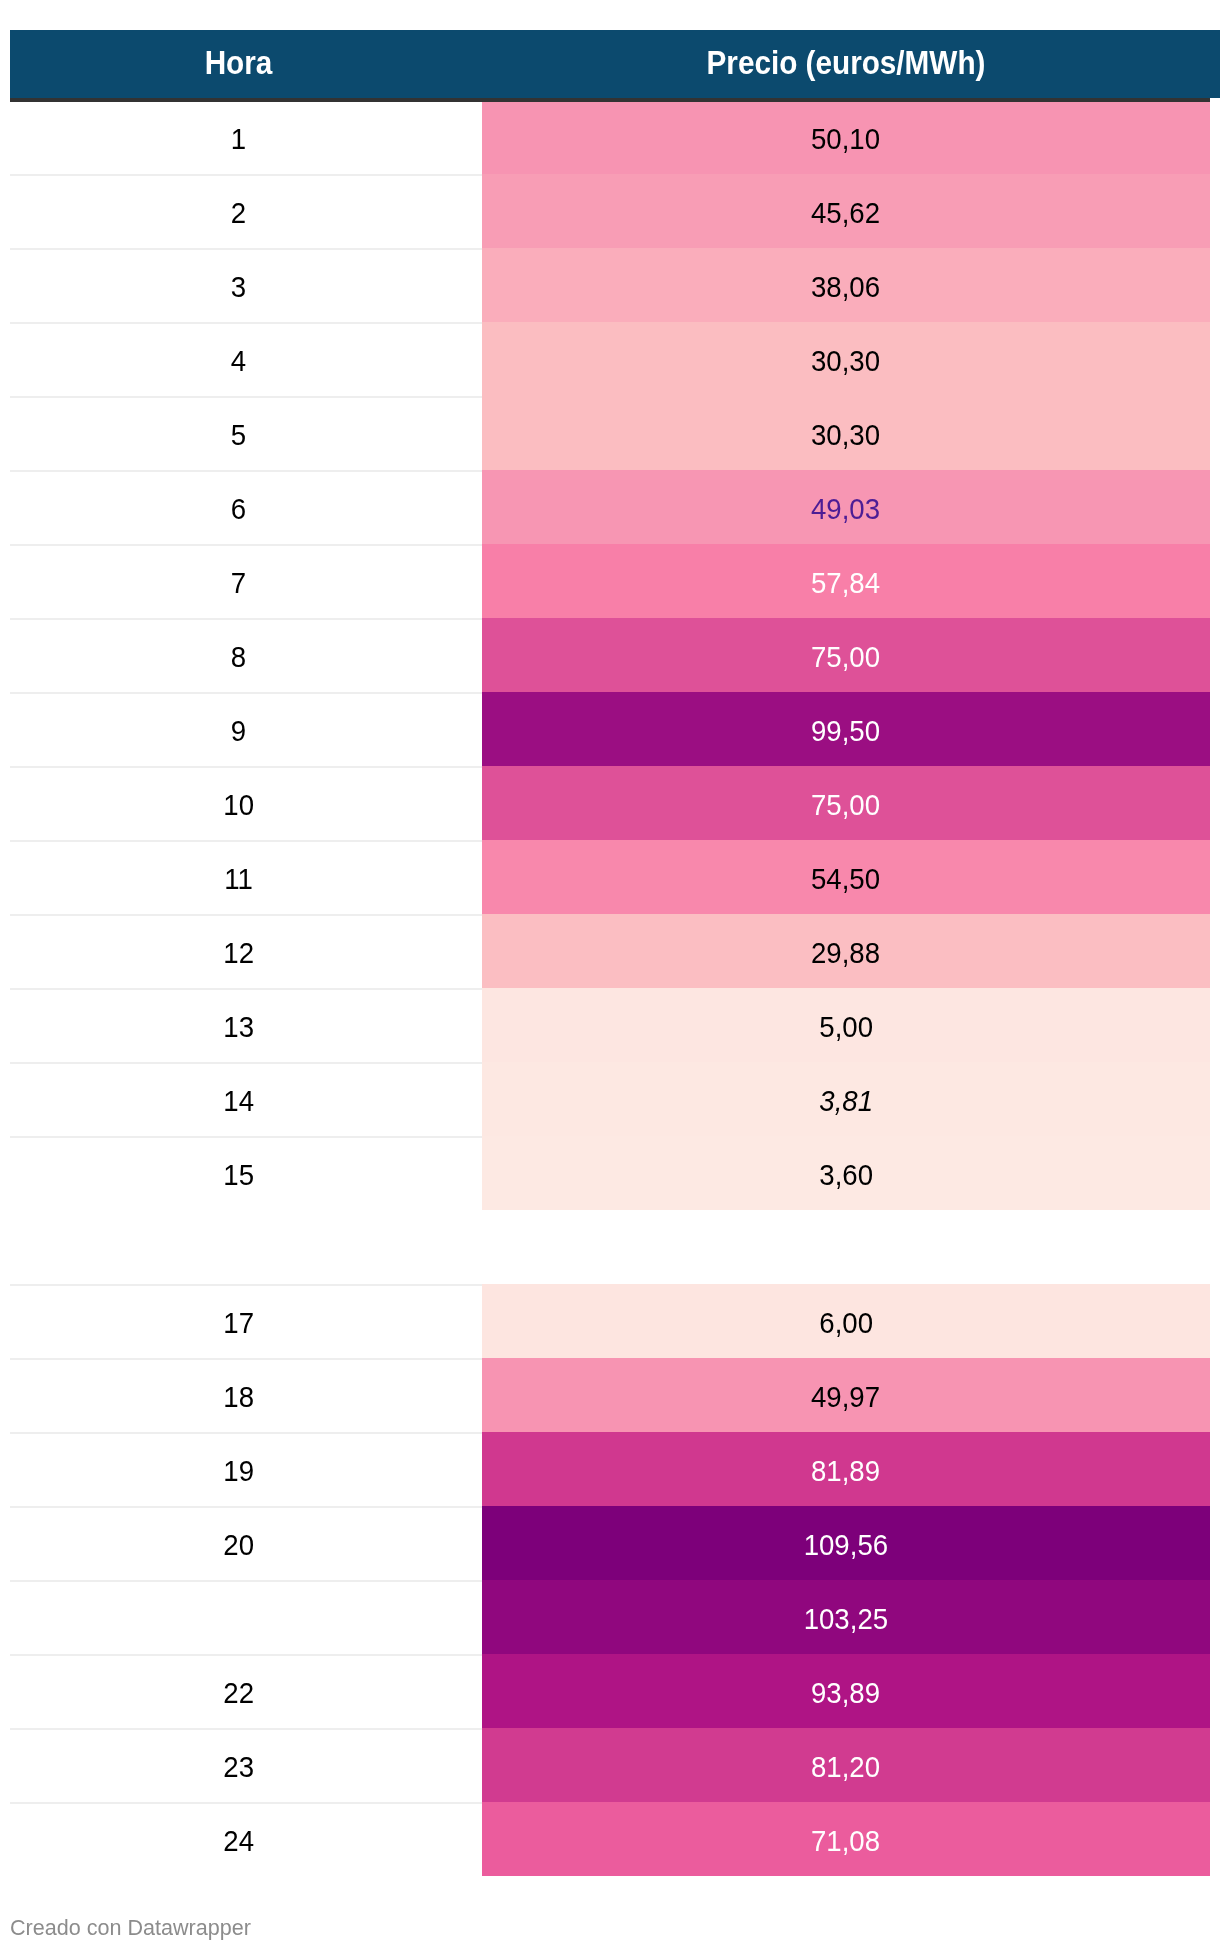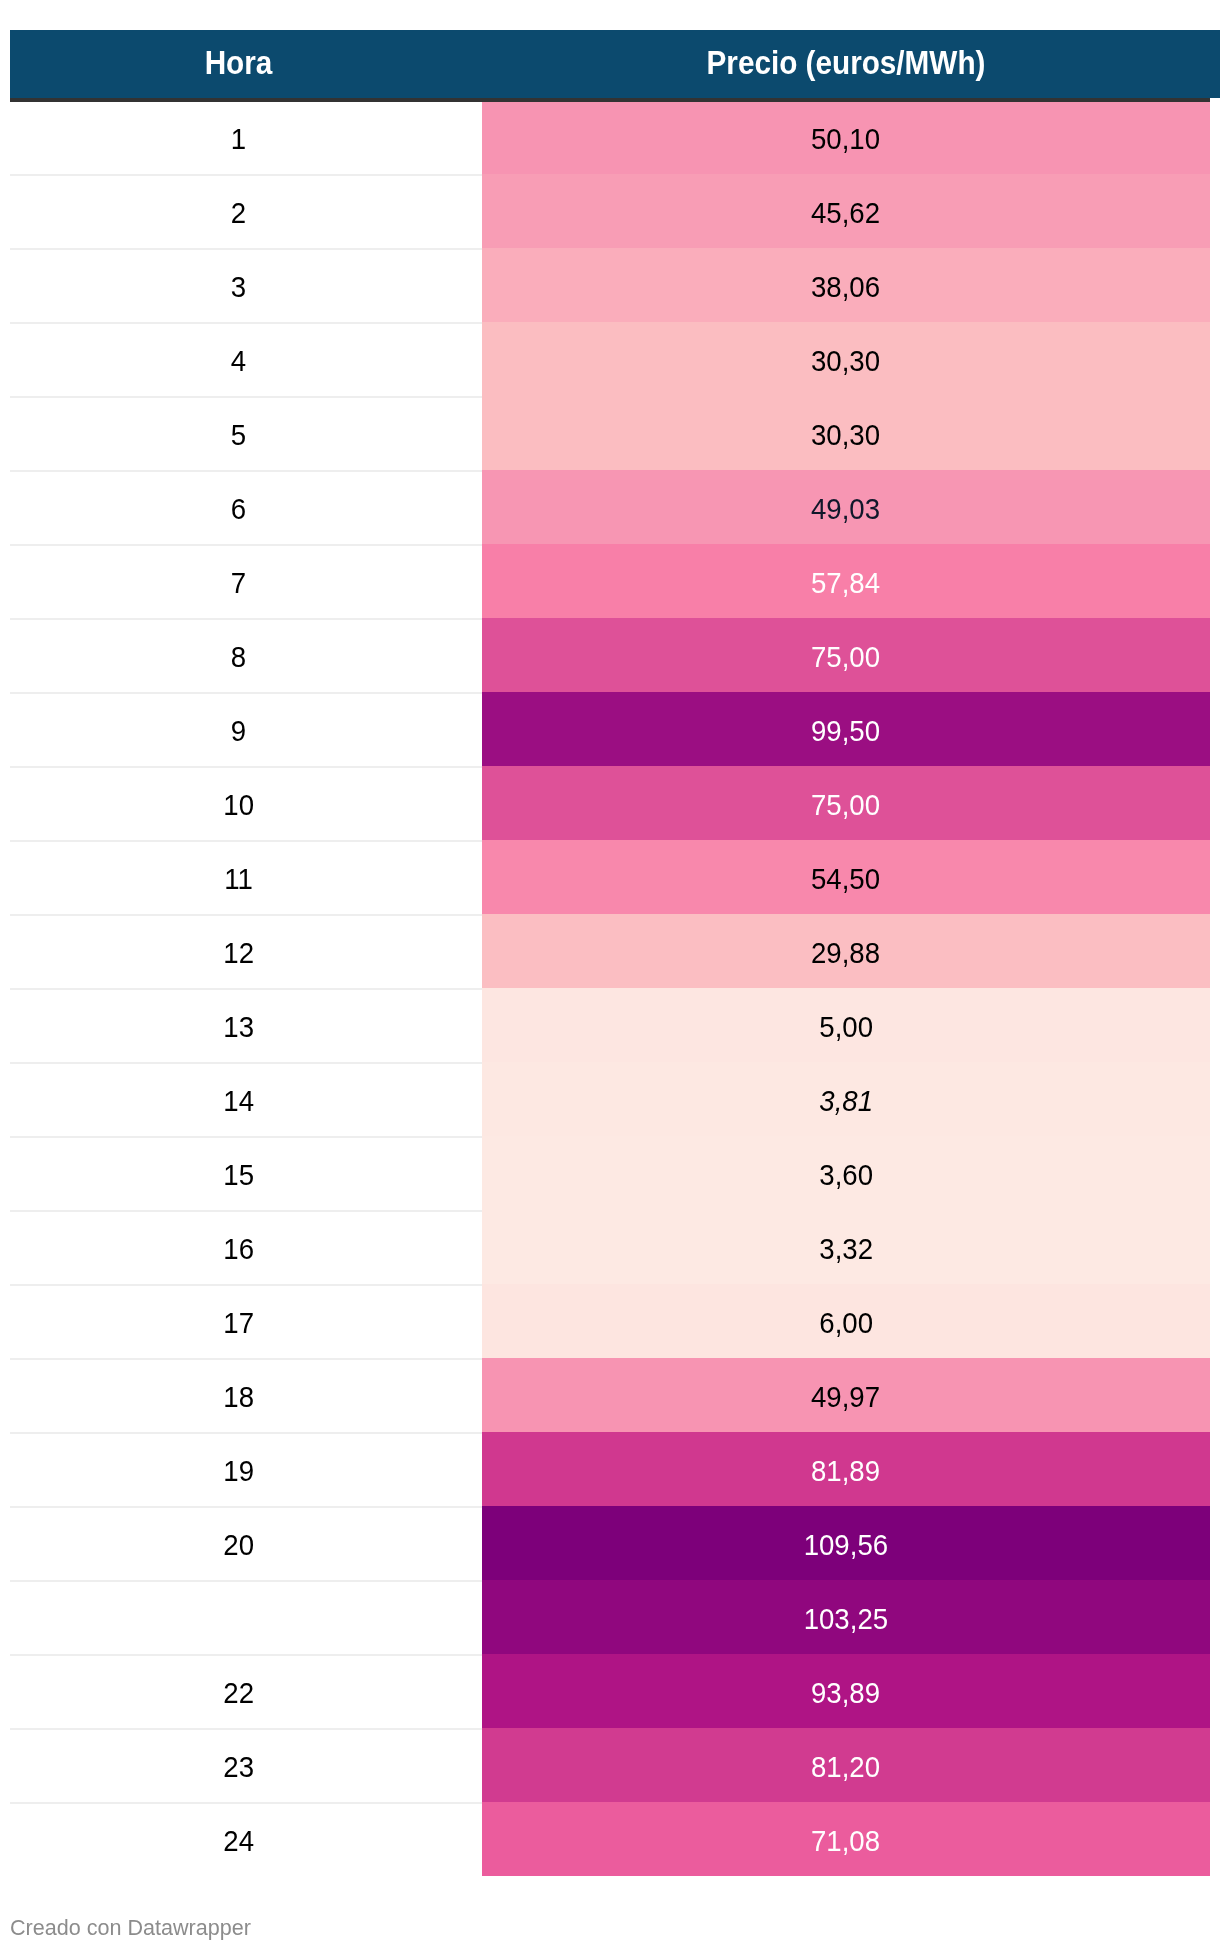--- a/index.html
+++ b/index.html
@@ -70,21 +70,21 @@
     <div class="cell c-precio" style="background: rgb(251, 189, 193); color: rgb(0, 0, 0);"><span class="t">30,30</span></div>
   </div>
       <div class="row" style="top: 296px;">
     <div class="rowsep" style="background: rgba(0, 0, 0, 0.067);"></div>
     <div class="cell c-hora"><span class="t">5</span></div>
     <div class="cell c-precio" style="background: rgb(251, 189, 193); color: rgb(0, 0, 0);"><span class="t">30,30</span></div>
   </div>
       <div class="row" style="top: 370px;">
     <div class="rowsep" style="background: rgba(0, 0, 0, 0.067);"></div>
     <div class="cell c-hora"><span class="t">6</span></div>
-    <div class="cell c-precio" style="background: rgb(247, 150, 179); color: #0f172a; text-decoration: underline;"><span class="t">49,03</span></div>
+    <div class="cell c-precio" style="background: rgb(247, 150, 179); color: #4c1d95; text-decoration: underline;"><span class="t">49,03</span></div>
   </div>
       <div class="row" style="top: 444px;">
     <div class="rowsep" style="background: rgba(0, 0, 0, 0.067);"></div>
     <div class="cell c-hora"><span class="t">7</span></div>
     <div class="cell c-precio" style="background: rgb(248, 127, 168); color: rgb(255, 255, 255);"><span class="t">57,84</span></div>
   </div>
       <div class="row" style="top: 518px;">
     <div class="rowsep" style="background: rgba(0, 0, 0, 0.067);"></div>
     <div class="cell c-hora"><span class="t">8</span></div>
     <div class="cell c-precio" style="background: rgb(222, 81, 152); color: rgb(255, 255, 255);"><span class="t">75,00</span></div>
@@ -117,25 +117,20 @@
       <div class="row" style="top: 962px;">
     <div class="rowsep" style="background: rgba(0, 0, 0, 0.067);"></div>
     <div class="cell c-hora"><span class="t">14</span></div>
     <div class="cell c-precio" style="background: rgb(253, 232, 226); color: rgb(0, 0, 0); font-style: italic;"><span class="t">3,81</span></div>
   </div>
       <div class="row" style="top: 1036px;">
     <div class="rowsep" style="background: rgba(0, 0, 0, 0.067);"></div>
     <div class="cell c-hora"><span class="t">15</span></div>
     <div class="cell c-precio" style="background: rgb(253, 233, 227); color: rgb(0, 0, 0);"><span class="t">3,60</span></div>
   </div>
-      <div class="row" style="top: 1110px;">
-    <div class="rowsep" style="background: rgba(0, 0, 0, 0.067);"></div>
-    <div class="cell c-hora"><span class="t">16</span></div>
-    <div class="cell c-precio" style="background: rgb(253, 233, 227); color: rgb(0, 0, 0);"><span class="t">3,32</span></div>
-  </div>
       <div class="row" style="top: 1184px;">
     <div class="rowsep" style="background: rgba(0, 0, 0, 0.067);"></div>
     <div class="cell c-hora"><span class="t">17</span></div>
     <div class="cell c-precio" style="background: rgb(253, 229, 224); color: rgb(0, 0, 0);"><span class="t">6,00</span></div>
   </div>
       <div class="row" style="top: 1258px;">
     <div class="rowsep" style="background: rgba(0, 0, 0, 0.067);"></div>
     <div class="cell c-hora"><span class="t">18</span></div>
     <div class="cell c-precio" style="background: rgb(247, 148, 178); color: rgb(0, 0, 0);"><span class="t">49,97</span></div>
   </div>

